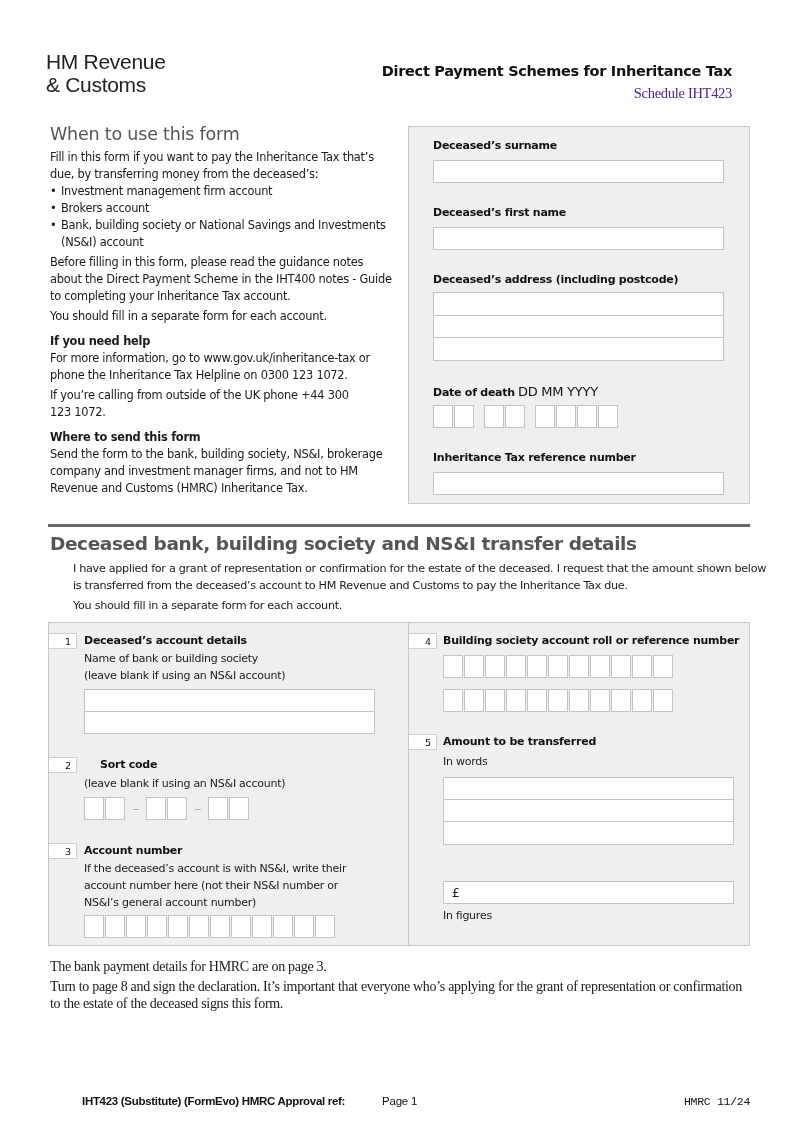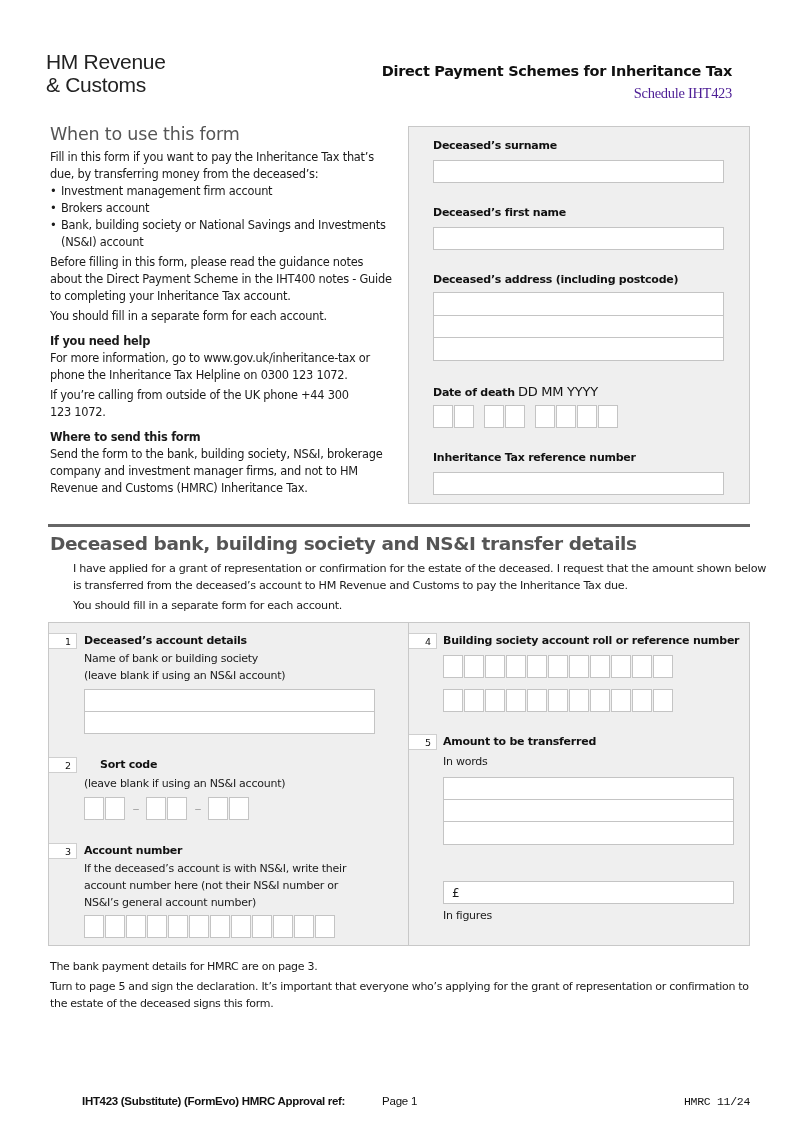--- a/index.html
+++ b/index.html
@@ -45,21 +45,21 @@
 
   .panel-bottom { left: 48px; top: 622px; width: 702px; height: 324px; }
   .col-divider { left: 408px; top: 622px; width: 1px; height: 324px; background: #c8c8c8; }
 
   .qnum { width: 28px; height: 16px; background: #fff; border: 1px solid #cfcfcf; border-left: none; font-size: 9.5px; text-align: right; padding-right: 5px; line-height: 15px; color: #111; }
   .qtitle { font-size: 11px; font-weight: bold; color: #111; letter-spacing: -0.25px; line-height: 16px; }
   .qtext { font-size: 11px; line-height: 17px; color: #1a1a1a; letter-spacing: -0.25px; }
 
   .pound { font-size: 12px; padding-left: 8px; line-height: 21px; }
 
-  .closing { left: 50px; top: 958px; width: 700px; font-size: 11px; line-height: 17px; letter-spacing: -0.3px; }
+  .closing { left: 50px; top: 958px; width: 700px; font-size: 14px; line-height: 17px; letter-spacing: -0.3px; font-family: Liberation Serif, serif; }
   .closing p { margin-bottom: 3px; }
 
   .footer { top: 1095px; font-family: "Liberation Sans", sans-serif; font-size: 11.5px; color: #111; }
   .footer-left { left: 50px; font-weight: bold; letter-spacing: -0.3px; margin-left: 32px; }
   .footer-mid { left: 382px; letter-spacing: -0.2px; }
   .footer-right { right: 50px; letter-spacing: -0.3px; font-family: Liberation Mono, monospace; }
 </style>
 </head>
 <body>
 
@@ -213,18 +213,18 @@
   <div class="row" style="height:22px;"></div>
   <div class="row" style="height:22px;"></div>
 </div>
 <div class="abs qtext" style="left:443px;top:859px;margin-top:48px;">In figures</div>
 <div class="abs text-input" style="left:443px;top:881px;width:291px;height:23px;">
   <span class="pound">£</span>
 </div>
 
 <div class="abs closing">
   <p>The bank payment details for HMRC are on page 3.</p>
-  <p>Turn to page 5 and sign the declaration. It’s important that everyone who’s applying for the grant of representation or confirmation to the estate of the deceased signs this form.</p>
+  <p>Turn to page 8 and sign the declaration. It’s important that everyone who’s applying for the grant of representation or confirmation to the estate of the deceased signs this form.</p>
 </div>
 
 <div class="abs footer footer-left">IHT423 (Substitute) (FormEvo) HMRC Approval ref:</div>
 <div class="abs footer footer-mid">Page 1</div>
 <div class="abs footer footer-right">HMRC 11/24</div>
 
 </body></html>

